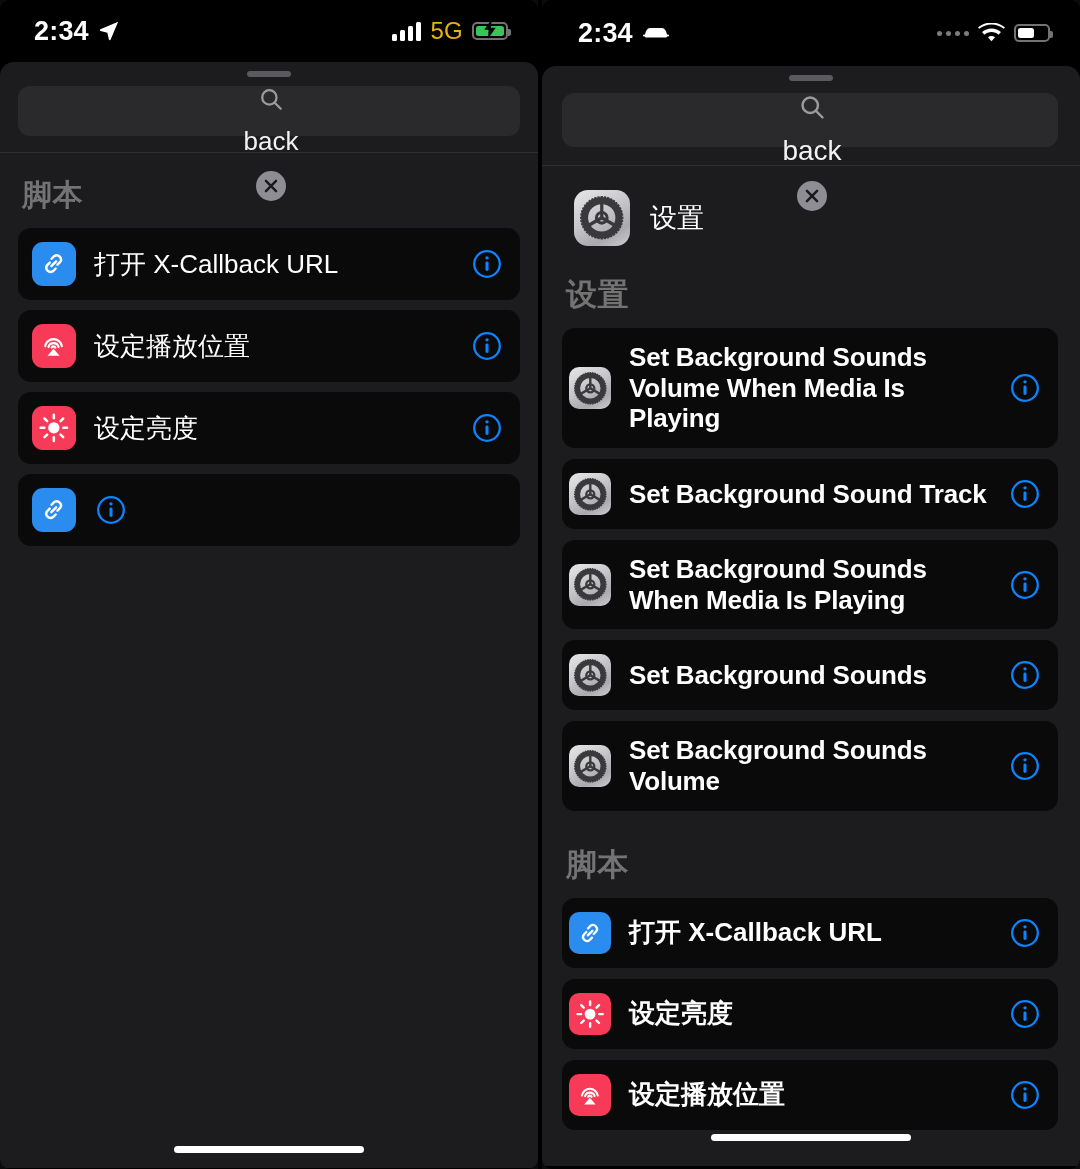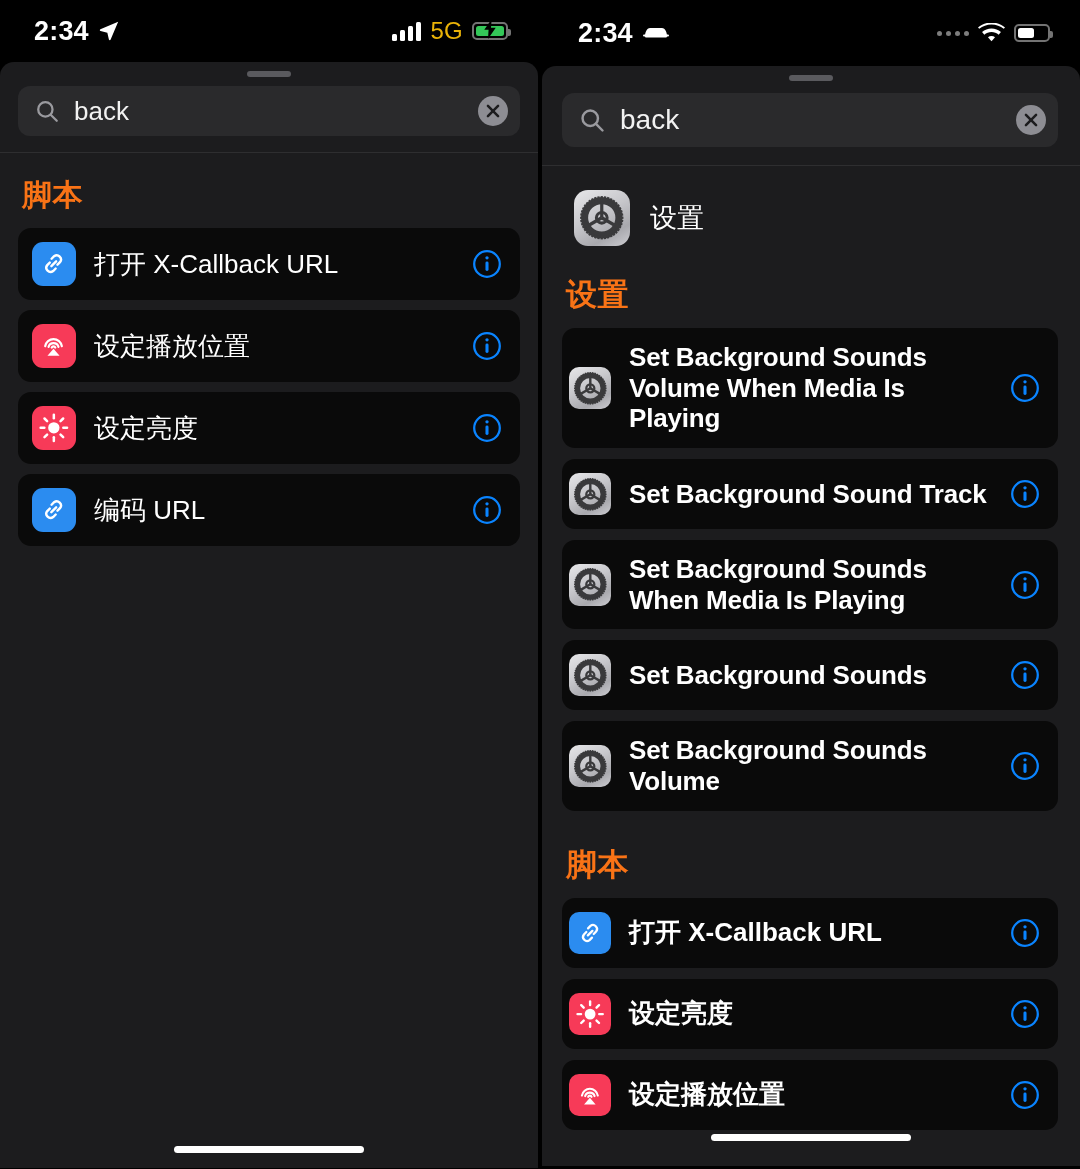--- a/index.html
+++ b/index.html
@@ -6,21 +6,21 @@
   html,body{
     width:1080px; height:1169px;
     background:#000;
     font-family:"Liberation Sans","DejaVu Sans",sans-serif;
     overflow:hidden;
     -webkit-font-smoothing:antialiased;
   }
   .screen{ display:flex; width:1080px; height:1169px; background:#0b0b0b; }
 
   
-  .panel{ position:relative; height:1169px; background:#000; overflow:hidden; }
+  .panel{ position:relative; height:1169px; background:#000; overflow:hidden;border-radius:10px; }
   .panel.left{ width:540px; }
   .panel.right{ width:540px; }
 
   
   .statusbar{
     height:62px; display:flex; align-items:center;
     justify-content:space-between; background:#000;
     padding:0 30px 0 34px;
   }
   .panel.right .statusbar{ height:66px; padding:0 30px 0 36px; }
@@ -58,41 +58,41 @@
     position:relative;
   }
   .grabber{
     width:44px; height:6px; border-radius:3px; background:#5a5a5e;
     margin:0 auto; position:absolute; left:50%; transform:translateX(-50%); top:9px;
   }
   .searchwrap{ padding:24px 18px 16px 18px; }
   .panel.right .searchwrap{ padding:27px 22px 18px 20px; }
   .searchbar{
     display:flex; align-items:center; gap:14px;
-    height:50px; border-radius:12px; background:#2a2a2c; padding:0 12px 0 16px;
+    height:50px; border-radius:12px; background:#2a2a2c; padding:0 12px 0 16px;flex-direction:column;
   }
   .panel.right .searchbar{ height:54px; }
   .search-text{ color:#f2f2f2; font-size:26px; font-weight:400; flex:1; }
   .panel.right .search-text{ font-size:28px; }
   .clear-btn{
     width:30px; height:30px; border-radius:50%; background:#8d8d93;
     display:flex; align-items:center; justify-content:center; flex:none;
   }
   .hairline{ height:1px; background:#2e2e30; }
 
   
   .list{ background:#1c1c1e; flex:1; overflow:hidden; padding-bottom:10px; }
   .panel.left .list{ height:calc(1169px - 62px - 92px); }
   .panel.right .list{ height:calc(1169px - 66px - 103px); }
 
   .app-head{ display:flex; align-items:center; gap:20px; padding:24px 0 6px 32px; }
   .app-head .app-label{ color:#fff; font-size:27px; font-weight:400; }
 
   .sec-title{
-    color:#f97316; font-weight:700; padding:22px 0 12px 22px;
+    color:#737373; font-weight:700; padding:22px 0 12px 22px;
     font-size:30px; letter-spacing:.5px;
   }
   .panel.right .sec-title{ padding:22px 0 12px 24px; font-size:31px; }
 
   .row{
     margin:0 18px 10px 18px; background:#0a0a0a; border-radius:13px;
     display:flex; align-items:center; gap:18px; padding:14px 16px 14px 14px;
     min-height:64px;
   }
   .panel.right .row{ margin:0 22px 11px 20px; padding:14px 16px 14px 7px; }
@@ -245,21 +245,20 @@
         <div class="row">
           <span class="appicon blue" style="background: rgb(43, 140, 240);">
             <svg width="27.28" height="27.28" viewBox="0 0 24 24">
       <g fill="none" stroke="#fff" stroke-width="2.1" stroke-linecap="round">
         <path d="M10 14.2 14.2 10"></path>
         <path d="M8.6 11.1 6.4 13.3a3.7 3.7 0 0 0 5.2 5.2l2.2-2.2"></path>
         <path d="M15.4 12.9l2.2-2.2a3.7 3.7 0 0 0-5.2-5.2l-2.2 2.2"></path>
       </g>
             </svg>
           </span>
-          <span class="title">编码 URL</span>
           <span class="infobtn">
             <svg width="32" height="32" viewBox="0 0 24 24">
     <circle cx="12" cy="12" r="9.6" fill="none" stroke="#0a84ff" stroke-width="1.7"></circle>
     <circle cx="12" cy="7.4" r="1.25" fill="#0a84ff"></circle>
     <rect x="10.85" y="10.2" width="2.3" height="7.1" rx="1.1" fill="#0a84ff"></rect>
             </svg>
           </span>
         </div>
       </div>
 

